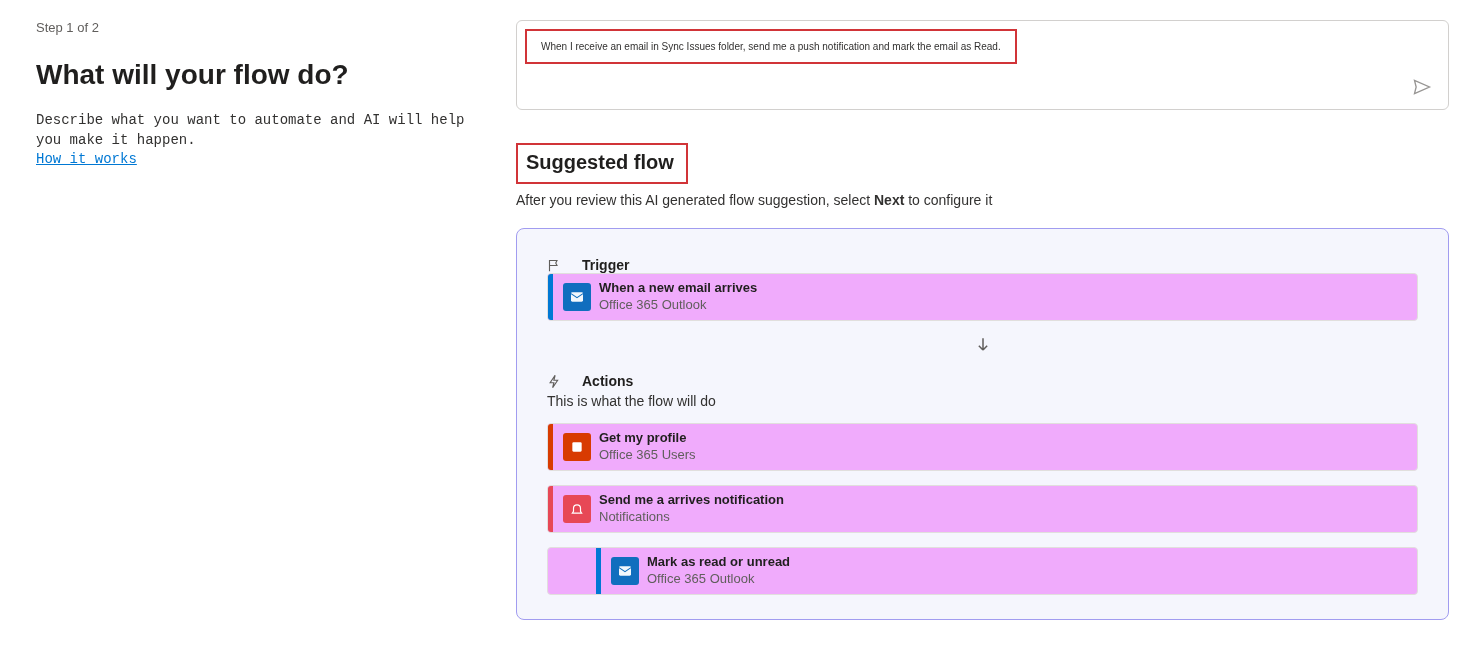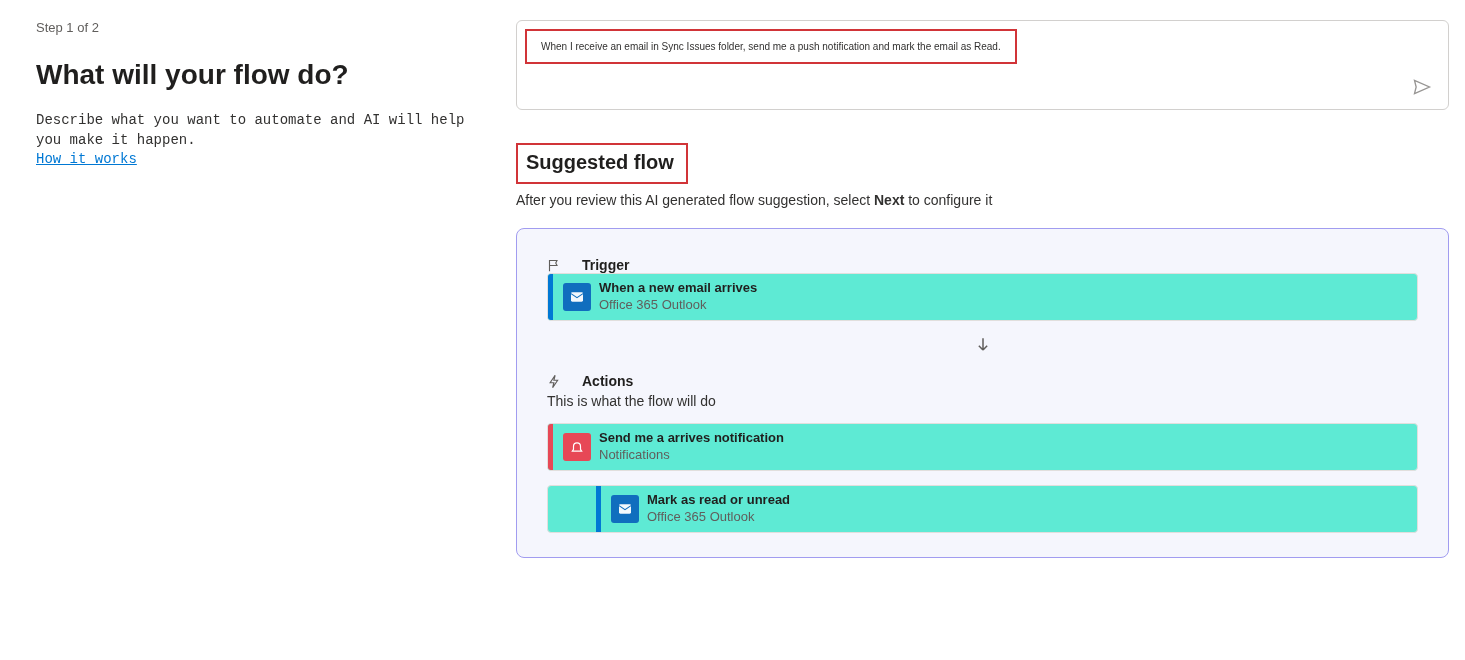--- a/index.html
+++ b/index.html
@@ -110,21 +110,21 @@
   }
   .section-sub {
     font-size: 14px;
     color: #323130;
     margin-top: 4px;
     margin-bottom: 14px;
   }
   .flow-card {
     display: flex;
     align-items: center;
-    background: #5eead4;
+    background: #f0abfc;
     border: 1px solid #e1dfdd;
     border-radius: 4px;
     overflow: hidden;
     margin-bottom: 14px;
   }
   .accent-bar {
     width: 5px;
     align-self: stretch;
   }
   .accent-blue { background: #0078d4; }
@@ -235,20 +235,32 @@
         <div class="section-header">
           <span class="bolt-icon">
             <svg width="15" height="15" viewBox="0 0 24 24" fill="none" stroke="currentColor" stroke-width="1.8">
                 <path d="M13 2L5 14h6l-2 8 8-12h-6l2-8z"></path>
               </svg>
           </span>
           <span>Actions</span>
         </div>
         <div class="section-sub">This is what the flow will do</div>
 
+        <div class="flow-card">
+          <div class="accent-bar accent-red"></div>
+          <div class="card-icon ic-users">
+            <svg width="14" height="14" viewBox="0 0 24 24" fill="#fff">
+                <rect x="4" y="4" width="16" height="16" rx="2"></rect>
+              </svg>
+          </div>
+          <div class="card-text">
+            <span class="card-title">Get my profile</span>
+            <span class="card-sub">Office 365 Users</span>
+          </div>
+        </div>
 
         <div class="flow-card">
           <div class="accent-bar accent-red2"></div>
           <div class="card-icon ic-notif">
             <svg width="14" height="14" viewBox="0 0 24 24" fill="none" stroke="#fff" stroke-width="2">
                 <path d="M18 16v-5a6 6 0 10-12 0v5l-2 3h16l-2-3z"></path>
               </svg>
           </div>
           <div class="card-text">
             <span class="card-title">Send me a arrives notification</span>

